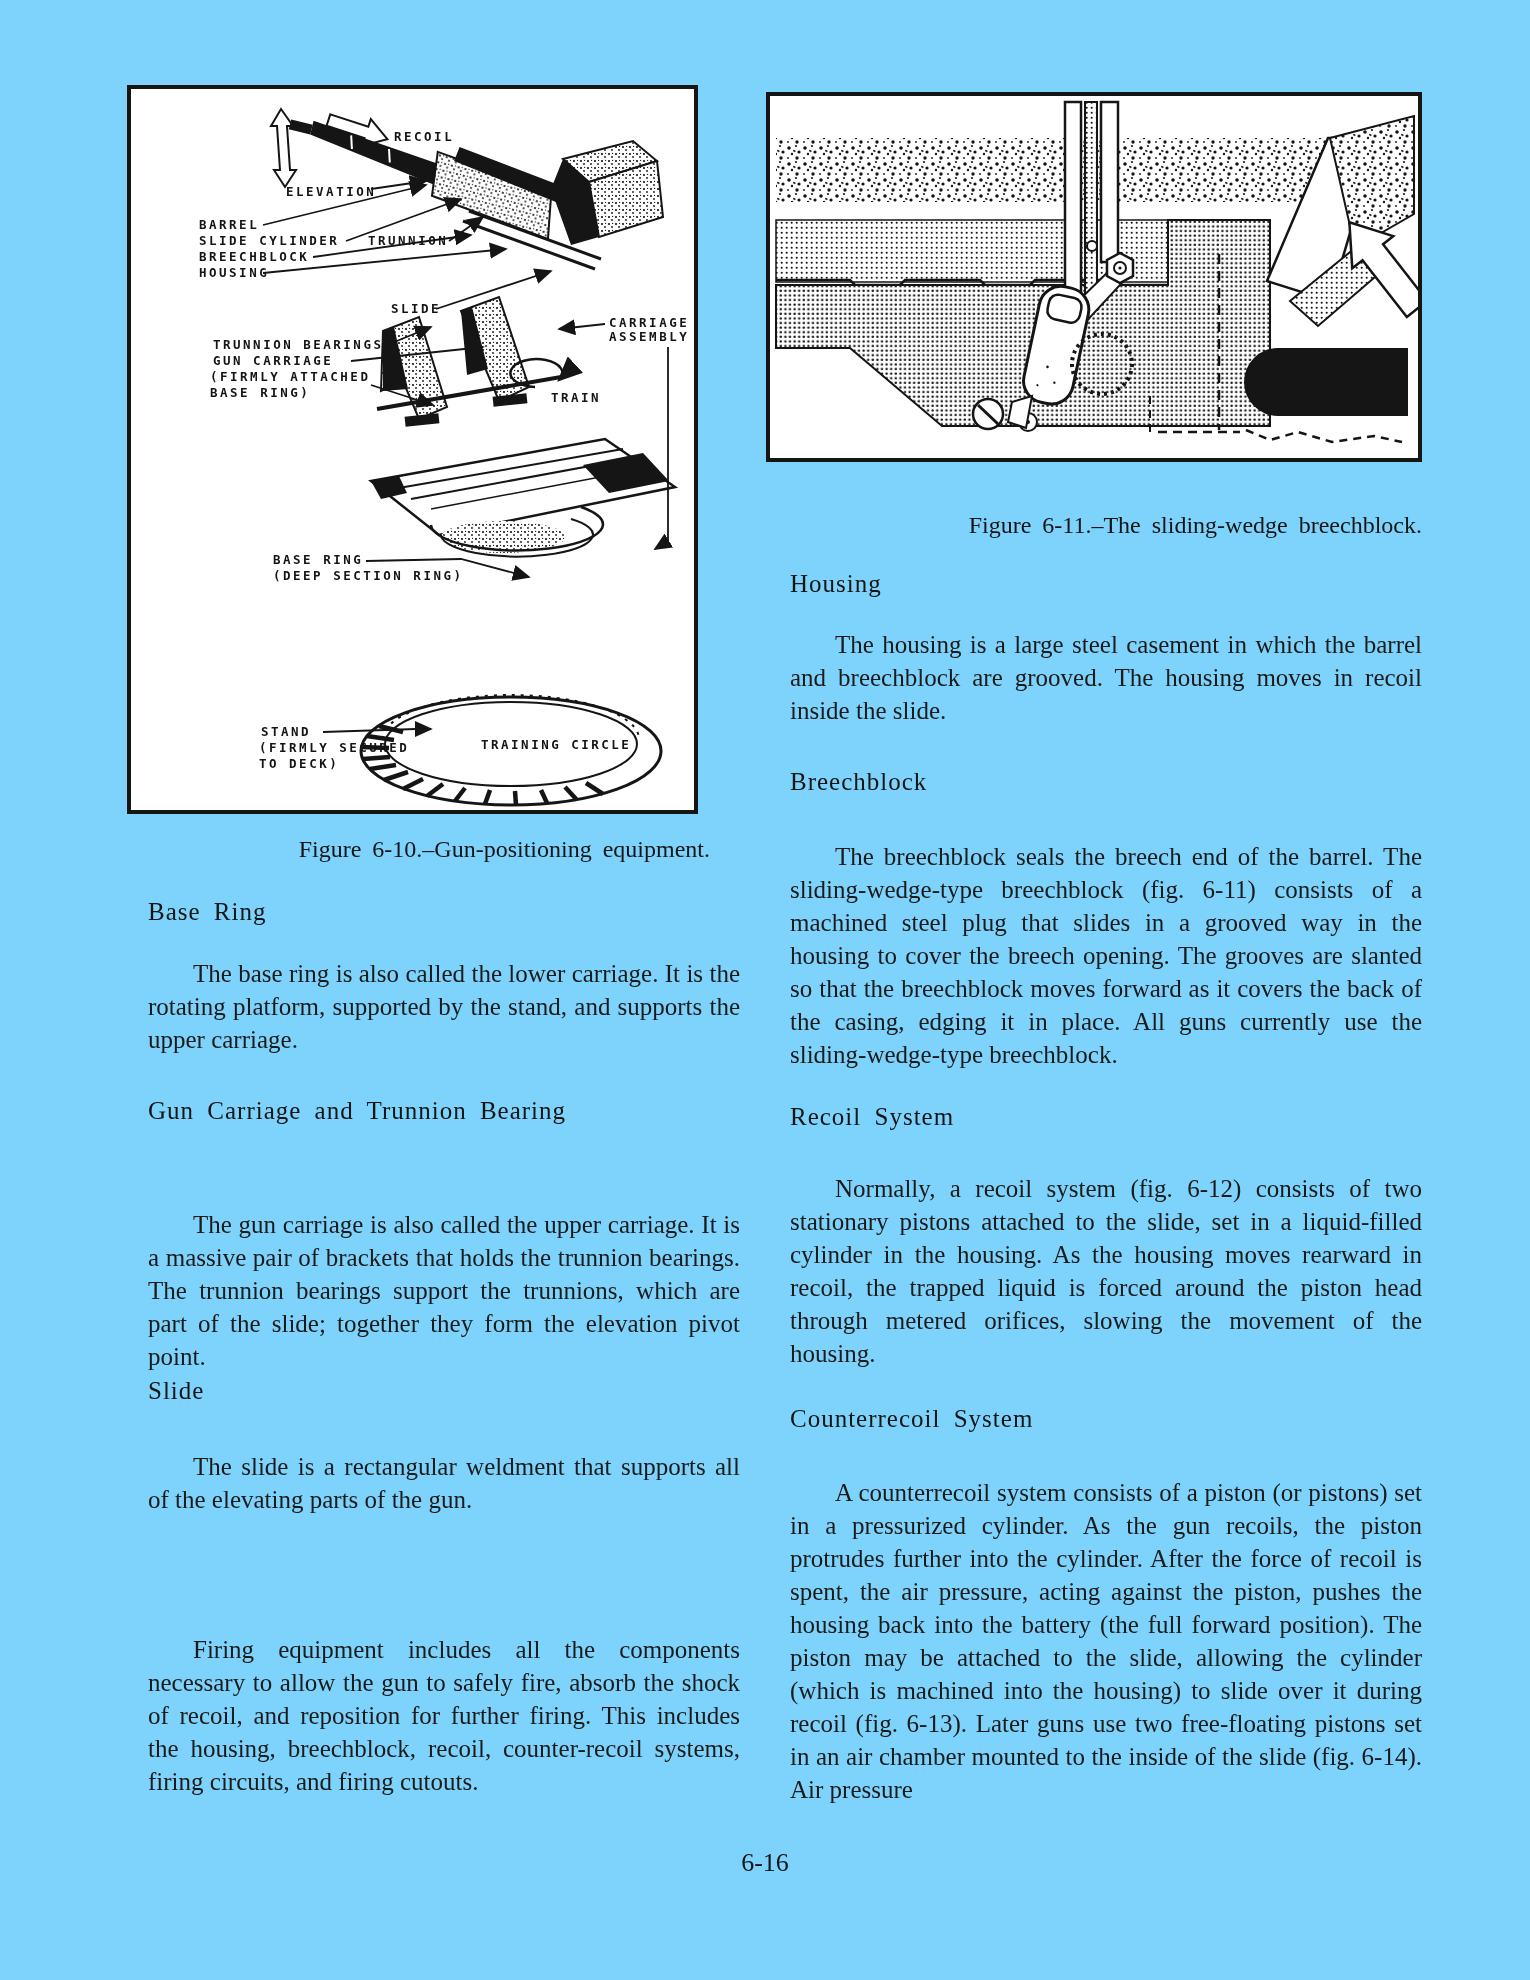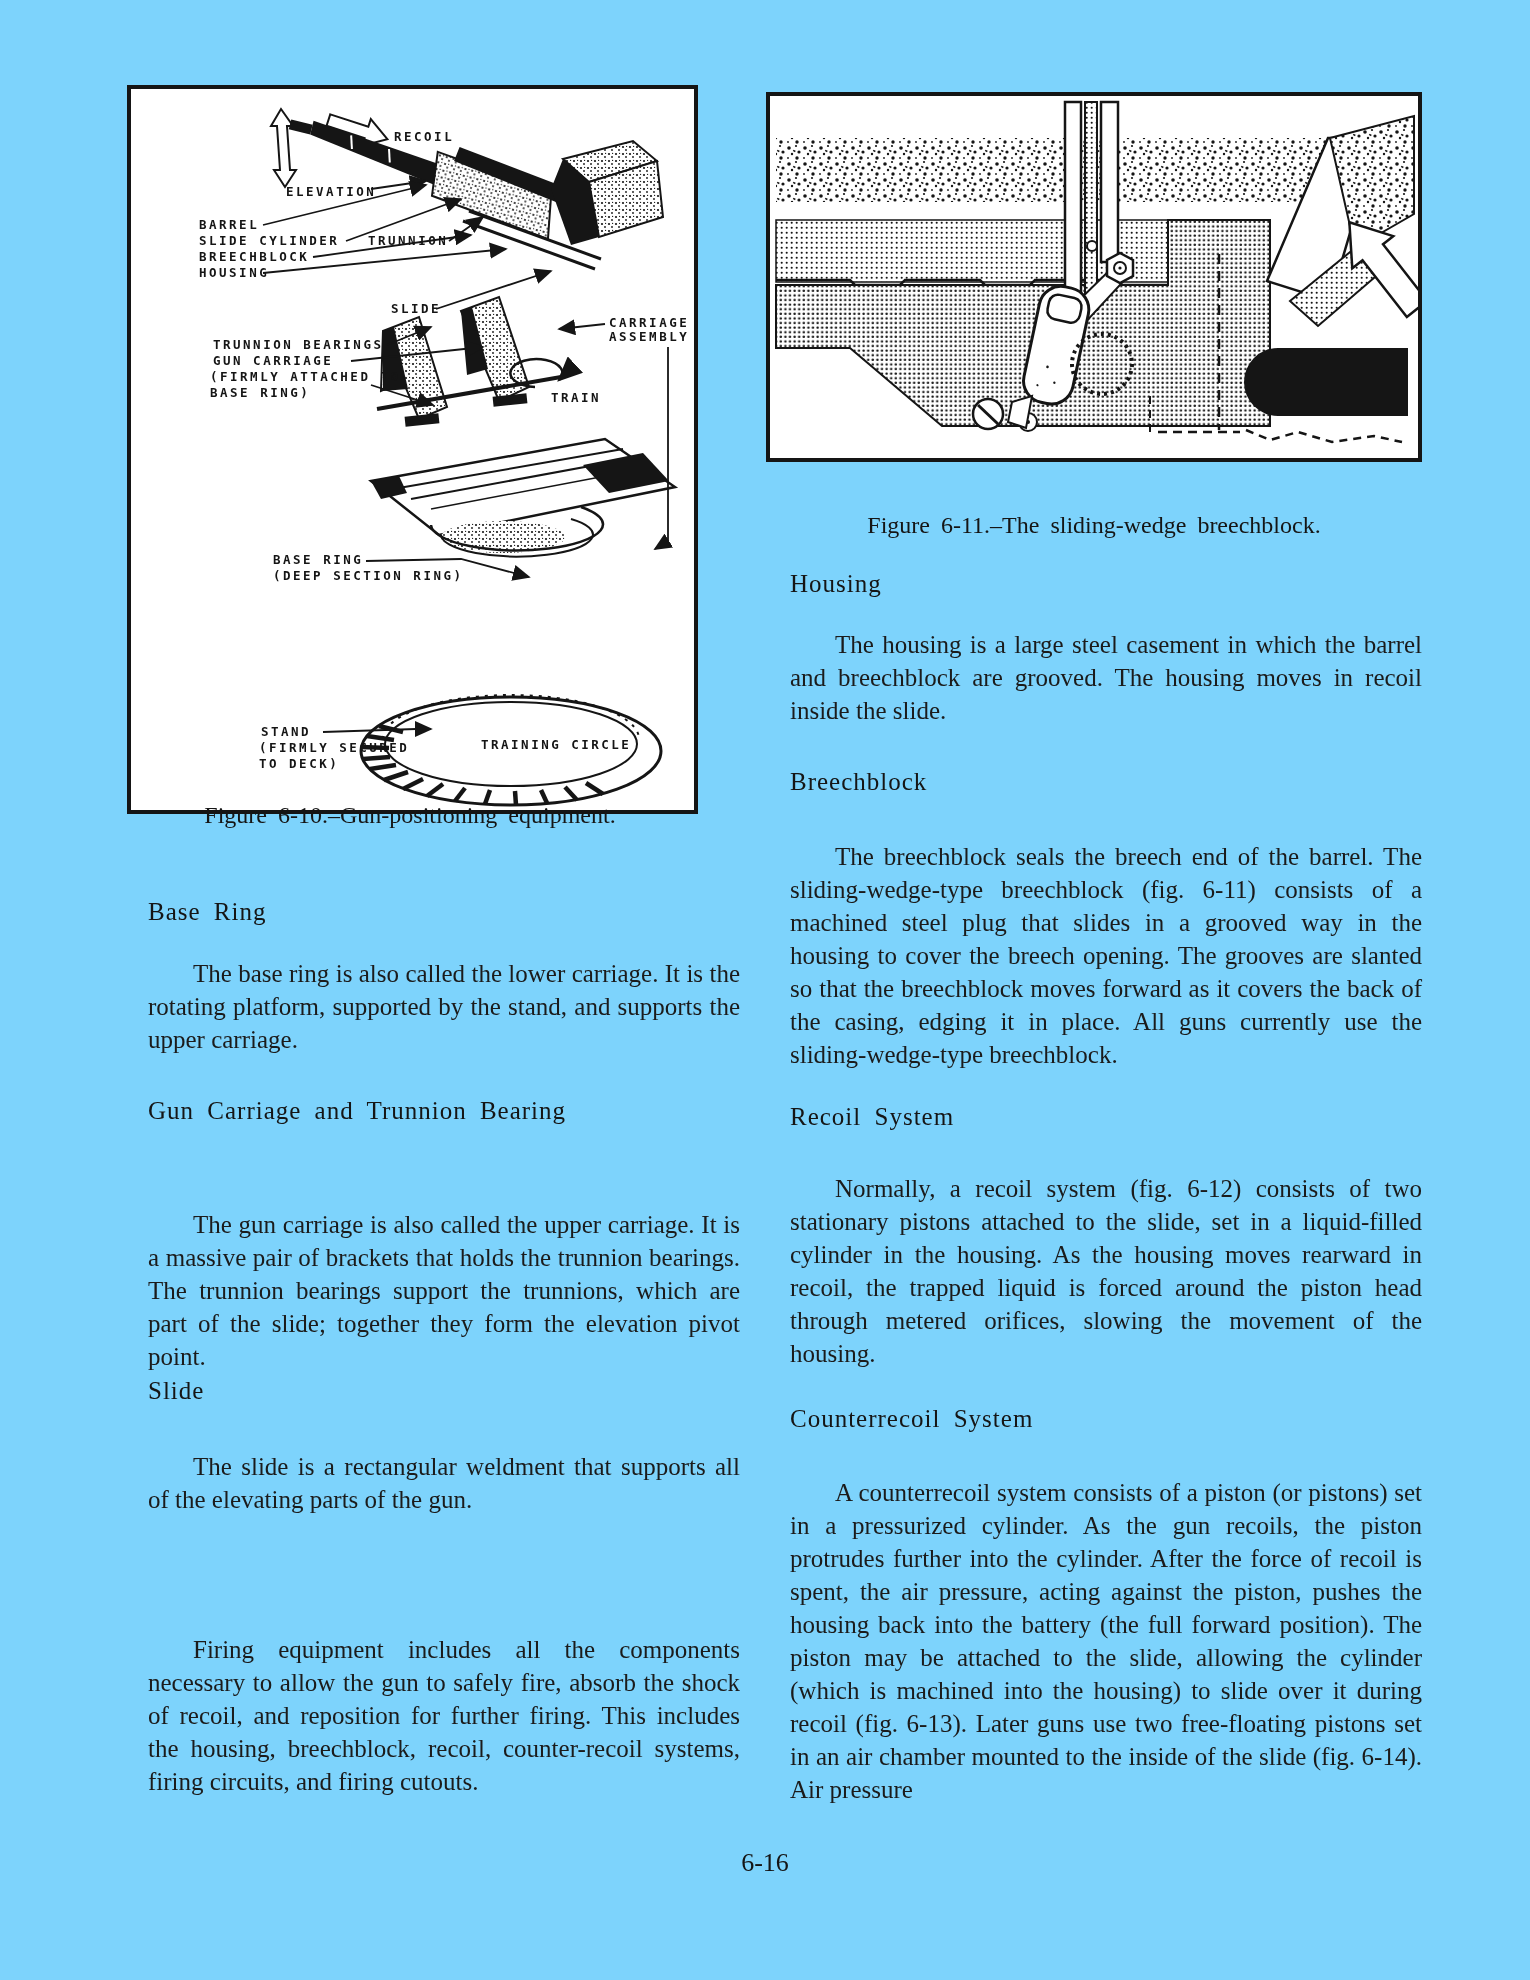--- a/index.html
+++ b/index.html
@@ -23,26 +23,26 @@
   svg text.flab{
     font-family:"DejaVu Sans Mono", monospace;
     font-size:12.5px;
     font-weight:bold;
     letter-spacing:2.5px;
     fill:#151515;
   }
   
   .caption{
     position:absolute;
-    text-align:center;
+    text-align:right;
     font-size:24px;
     word-spacing:5px;
     color:#151515;
   }
-  #cap10{left:110px;top:802px;width:600px;}
+  #cap10{left:110px;top:836px;width:600px;}
   #cap11{left:766px;top:512px;width:656px;}
   
   .heading{
     position:absolute;
     font-size:25px;
     letter-spacing:1px;
     word-spacing:6px;
     white-space:nowrap;
     color:#151515;
   }

